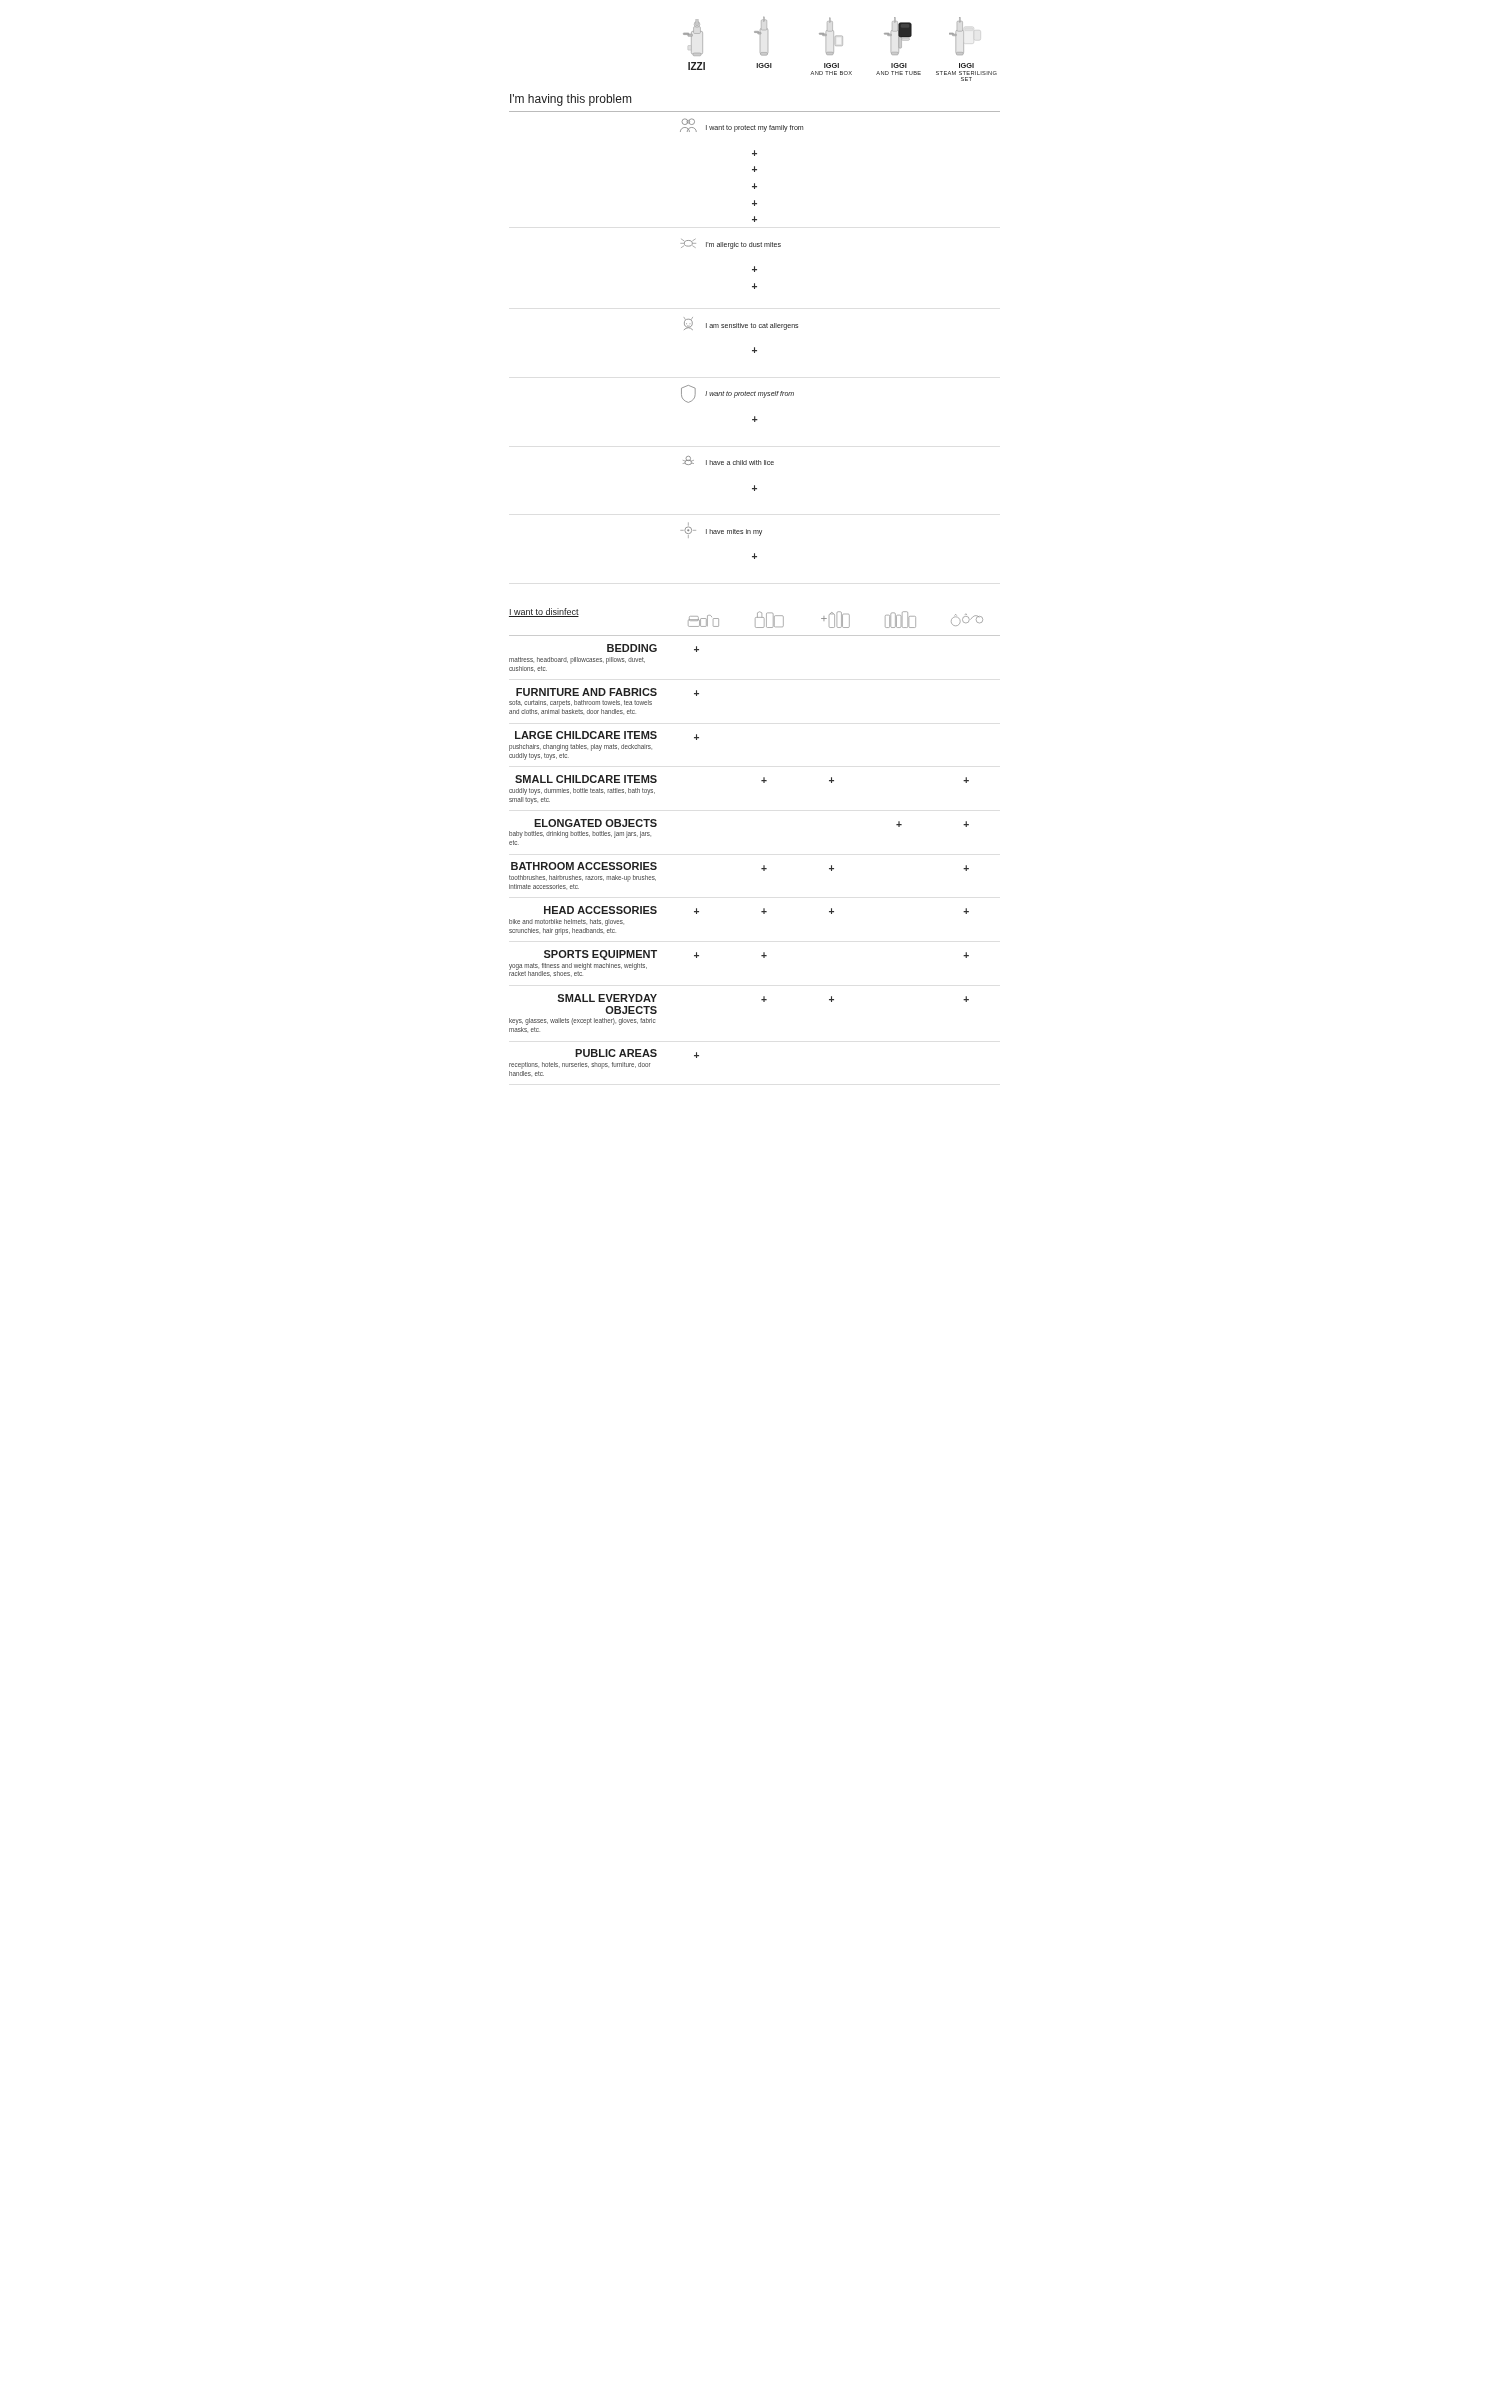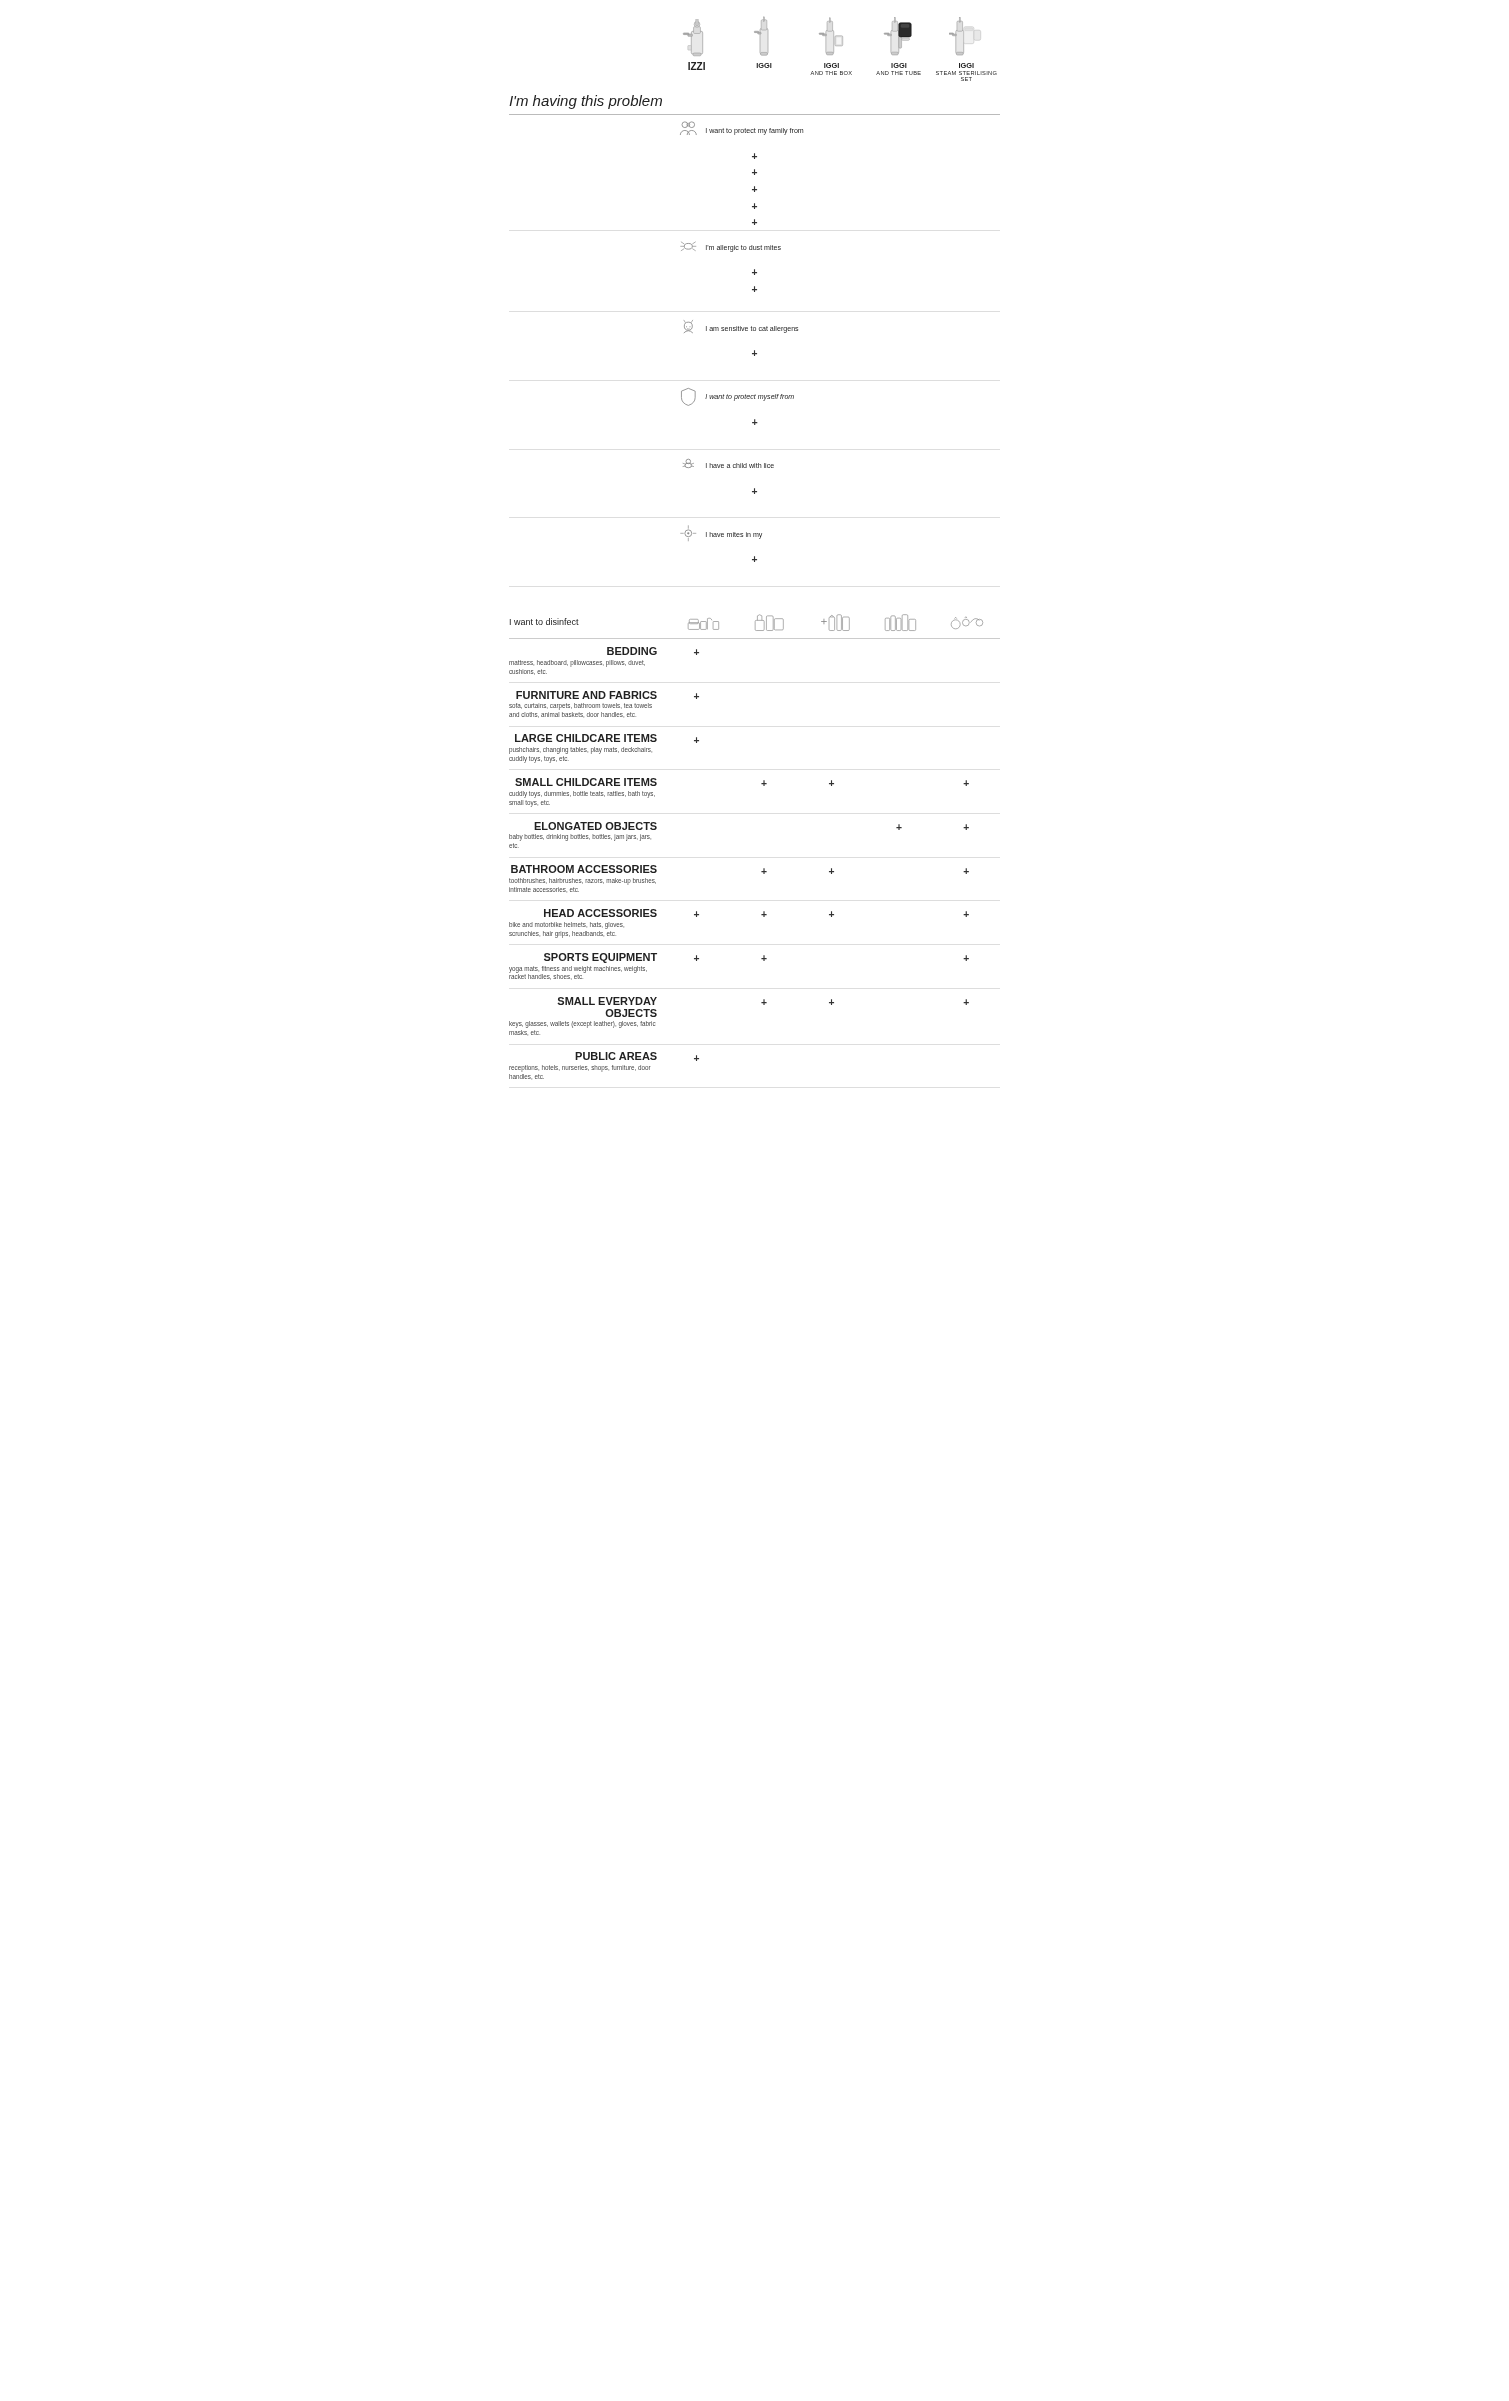--- a/index.html
+++ b/index.html
@@ -97,24 +97,25 @@
       padding-top: 2.3px;
     }
     .disinfect-header-label {
       font-size: 9px;
       font-weight: normal;
       margin-bottom: 0;
       padding-bottom: 3.4px;
     }
     .disinfect-header-wrap {
       display: flex;
-      align-items: center;
+      align-items: flex-start;
       gap: 8px;
       border-bottom: 0.6px solid #ccc;
       padding-top: 11.4px;
+      text-decoration: underline;
     }
     .disinfect-icon-col {
       flex: 1;
       text-align: center;
       font-size: 11.4px;
       color: #999;
       padding-bottom: 3.4px;
     }
   </style>
 </head>
@@ -200,21 +201,21 @@
         <rect x="44" y="28" width="12" height="18" rx="3" fill="#e8e8e8" stroke="#bbb" stroke-width="1"></rect>
         <rect x="28" y="24" width="14" height="5" rx="1" fill="#e0e0e0" stroke="#ccc" stroke-width="0.8"></rect>
       </svg>
     </div>
     <div style="font-weight:bold; font-size:7.4px;">IGGI</div>
     <div style="font-size:5.7px; text-transform:uppercase; letter-spacing:0.3px;">STEAM STERILISING SET</div>
   </div>
 </div>
 
 <div class="problem-section">
-  <div style="font-size:15px; padding:5.7px 0 4.6px 0; border-bottom:1.1px solid #bbb;font-style:italic;">I'm having this problem</div>
+  <div style="font-size:12px; padding:5.7px 0 4.6px 0; border-bottom:1.1px solid #bbb;">I'm having this problem</div>
 
   <div class="table-row">
     <div class="row-label">
       <div class="row-icon">
         <svg width="20.6" height="20.6" viewBox="0 0 36 36" fill="none">
             <circle cx="12" cy="10" r="5" stroke="#888" stroke-width="1.5"></circle>
             <circle cx="24" cy="10" r="5" stroke="#888" stroke-width="1.5"></circle>
             <path d="M4 28c0-5 4-8 8-8s8 3 8 8" stroke="#888" stroke-width="1.5"></path>
             <path d="M16 28c0-5 4-8 8-8s8 3 8 8" stroke="#888" stroke-width="1.5"></path>
             <circle cx="18" cy="10" r="2.5" stroke="#888" stroke-width="1.2"></circle>

